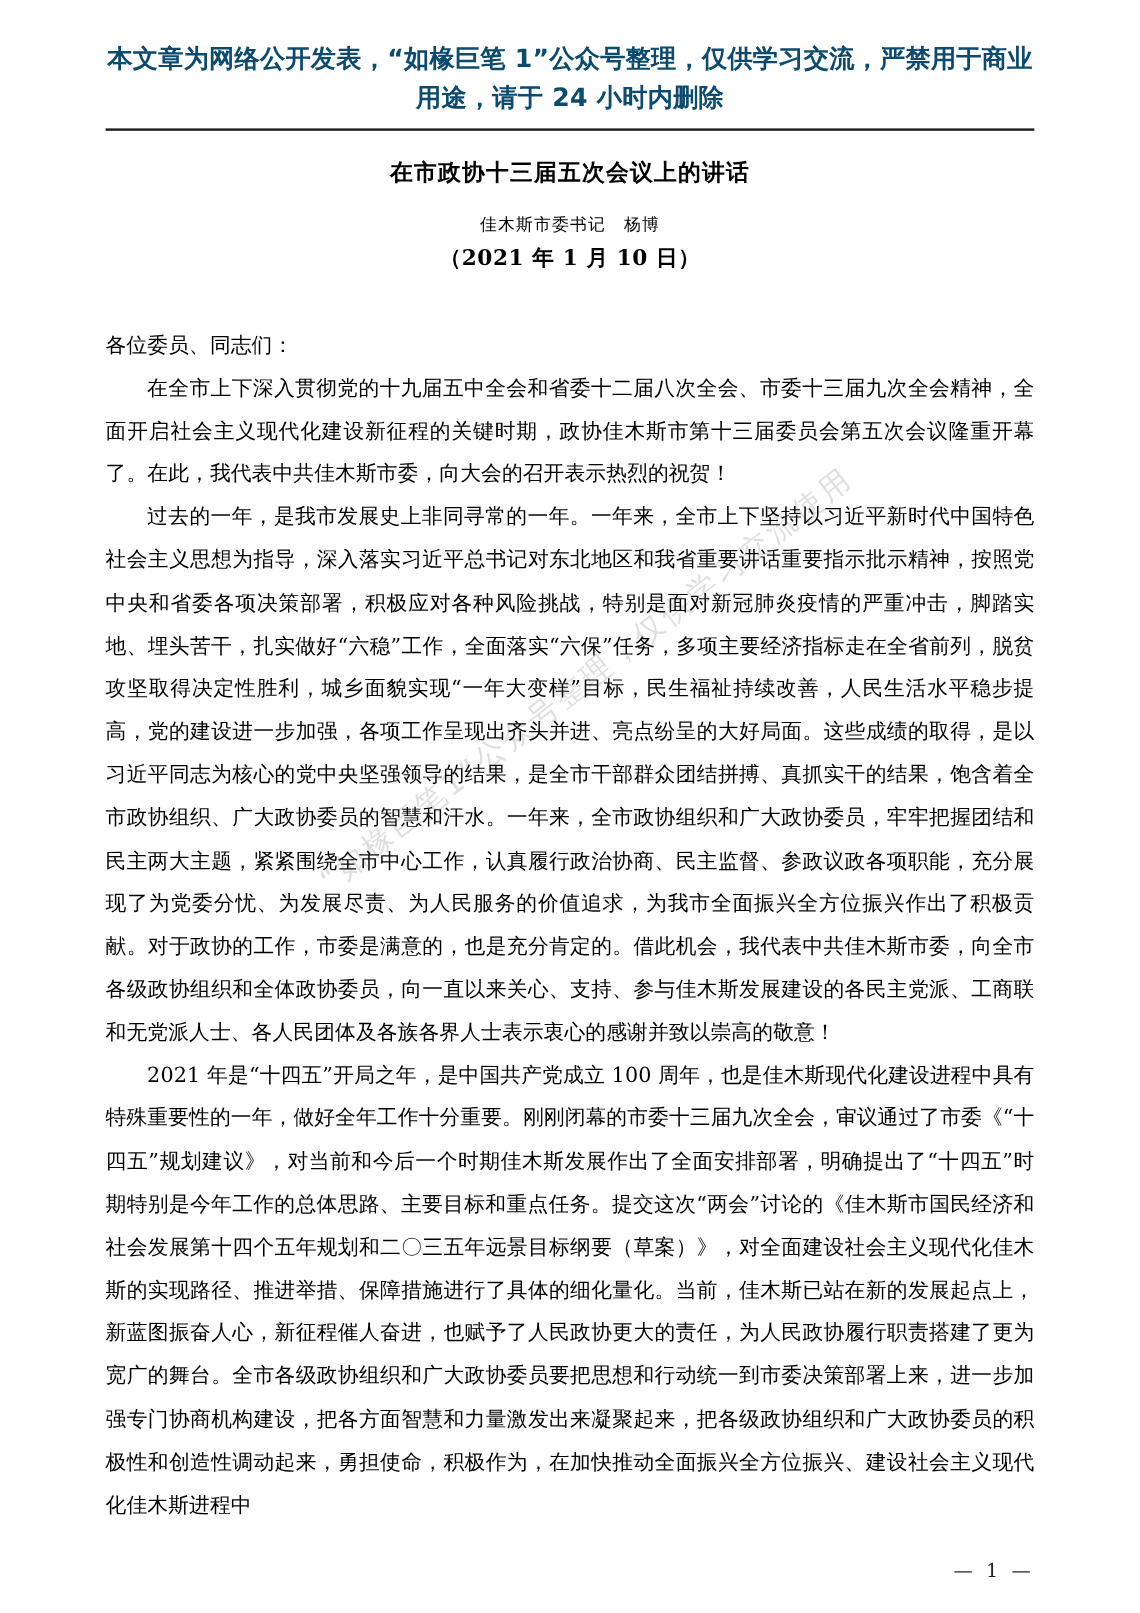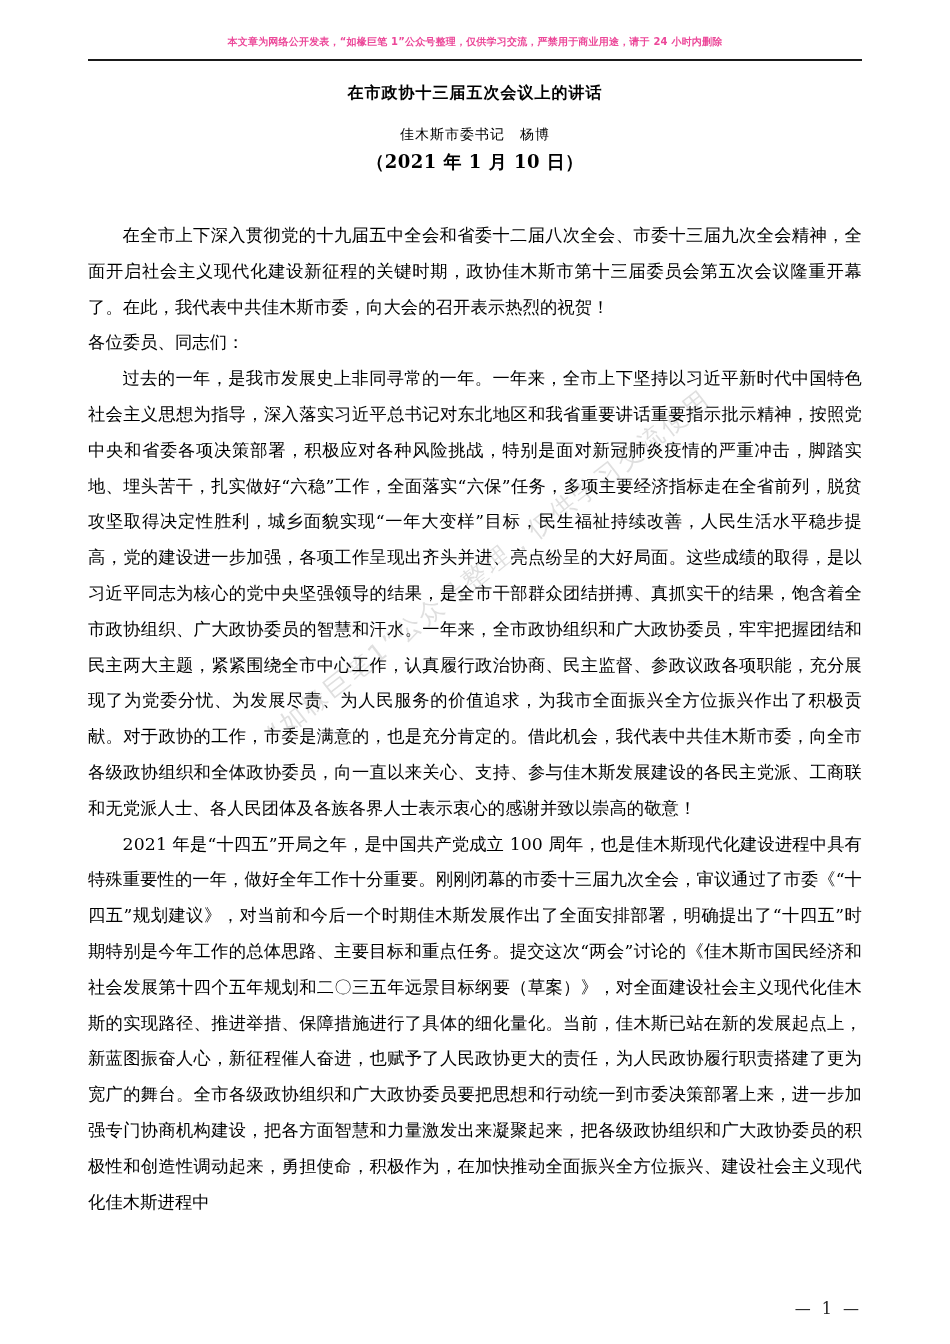--- a/index.html
+++ b/index.html
@@ -18,40 +18,40 @@
     position: relative;
     width: 950px;
     height: 1344px;
     box-sizing: border-box;
     padding: 0;
     overflow: hidden;
   }
 
   
   .notice {
-    color: #ec4899;
+    color: #0c4a6e;
     font-family: "DejaVu Sans", "Liberation Sans", sans-serif;
     font-weight: bold;
-    font-size: 10px;
+    font-size: 21px;
     line-height: 1.5;
     text-align: center;
     margin: 34px 88px 0 88px;
     letter-spacing: 0.2px;
   }
   .rule {
     border-bottom: 2.2px solid #1a1a1a;
     margin: 10px 88px 0 88px;
   }
 
   
   .doc-title {
     text-align: center;
     font-family: Liberation Sans, sans-serif;
     font-weight: bold;
-    font-size: 16px;
+    font-size: 19px;
     letter-spacing: 1px;
     margin-top: 22px;
   }
   .doc-author {
     text-align: center;
     font-size: 14px;
     margin-top: 22px;
     letter-spacing: 1px;
   }
   .doc-date {
@@ -117,21 +117,21 @@
   <div class="notice">本文章为网络公开发表，“如椽巨笔 1”公众号整理，仅供学习交流，严禁用于商业用途，请于 24 小时内删除</div>
   <div class="rule"></div>
 
   <div class="doc-title">在市政协十三届五次会议上的讲话</div>
   <div class="doc-author">佳木斯市委书记　杨博</div>
   <div class="doc-date">（2021 年 1 月 10 日）</div>
 
   <div class="watermark">“如椽巨笔1”公众号整理，仅供学习交流使用</div>
 
   <div class="body-wrap">
+    <p class="para">各位委员、同志们：</p>
     <p class="para indent">在全市上下深入贯彻党的十九届五中全会和省委十二届八次全会、市委十三届九次全会精神，全面开启社会主义现代化建设新征程的关键时期，政协佳木斯市第十三届委员会第五次会议隆重开幕了。在此，我代表中共佳木斯市委，向大会的召开表示热烈的祝贺！</p>
-    <p class="para">各位委员、同志们：</p>
     <p class="para indent">过去的一年，是我市发展史上非同寻常的一年。一年来，全市上下坚持以习近平新时代中国特色社会主义思想为指导，深入落实习近平总书记对东北地区和我省重要讲话重要指示批示精神，按照党中央和省委各项决策部署，积极应对各种风险挑战，特别是面对新冠肺炎疫情的严重冲击，脚踏实地、埋头苦干，扎实做好“六稳”工作，全面落实“六保”任务，多项主要经济指标走在全省前列，脱贫攻坚取得决定性胜利，城乡面貌实现“一年大变样”目标，民生福祉持续改善，人民生活水平稳步提高，党的建设进一步加强，各项工作呈现出齐头并进、亮点纷呈的大好局面。这些成绩的取得，是以习近平同志为核心的党中央坚强领导的结果，是全市干部群众团结拼搏、真抓实干的结果，饱含着全市政协组织、广大政协委员的智慧和汗水。一年来，全市政协组织和广大政协委员，牢牢把握团结和民主两大主题，紧紧围绕全市中心工作，认真履行政治协商、民主监督、参政议政各项职能，充分展现了为党委分忧、为发展尽责、为人民服务的价值追求，为我市全面振兴全方位振兴作出了积极贡献。对于政协的工作，市委是满意的，也是充分肯定的。借此机会，我代表中共佳木斯市委，向全市各级政协组织和全体政协委员，向一直以来关心、支持、参与佳木斯发展建设的各民主党派、工商联和无党派人士、各人民团体及各族各界人士表示衷心的感谢并致以崇高的敬意！</p>
     <p class="para indent">2021 年是“十四五”开局之年，是中国共产党成立 100 周年，也是佳木斯现代化建设进程中具有特殊重要性的一年，做好全年工作十分重要。刚刚闭幕的市委十三届九次全会，审议通过了市委《“十四五”规划建议》，对当前和今后一个时期佳木斯发展作出了全面安排部署，明确提出了“十四五”时期特别是今年工作的总体思路、主要目标和重点任务。提交这次“两会”讨论的《佳木斯市国民经济和社会发展第十四个五年规划和二〇三五年远景目标纲要（草案）》，对全面建设社会主义现代化佳木斯的实现路径、推进举措、保障措施进行了具体的细化量化。当前，佳木斯已站在新的发展起点上，新蓝图振奋人心，新征程催人奋进，也赋予了人民政协更大的责任，为人民政协履行职责搭建了更为宽广的舞台。全市各级政协组织和广大政协委员要把思想和行动统一到市委决策部署上来，进一步加强专门协商机构建设，把各方面智慧和力量激发出来凝聚起来，把各级政协组织和广大政协委员的积极性和创造性调动起来，勇担使命，积极作为，在加快推动全面振兴全方位振兴、建设社会主义现代化佳木斯进程中</p>
   </div>
 
   <div class="footer">— 1 —</div>
 
 </div>
 
 </body></html>

